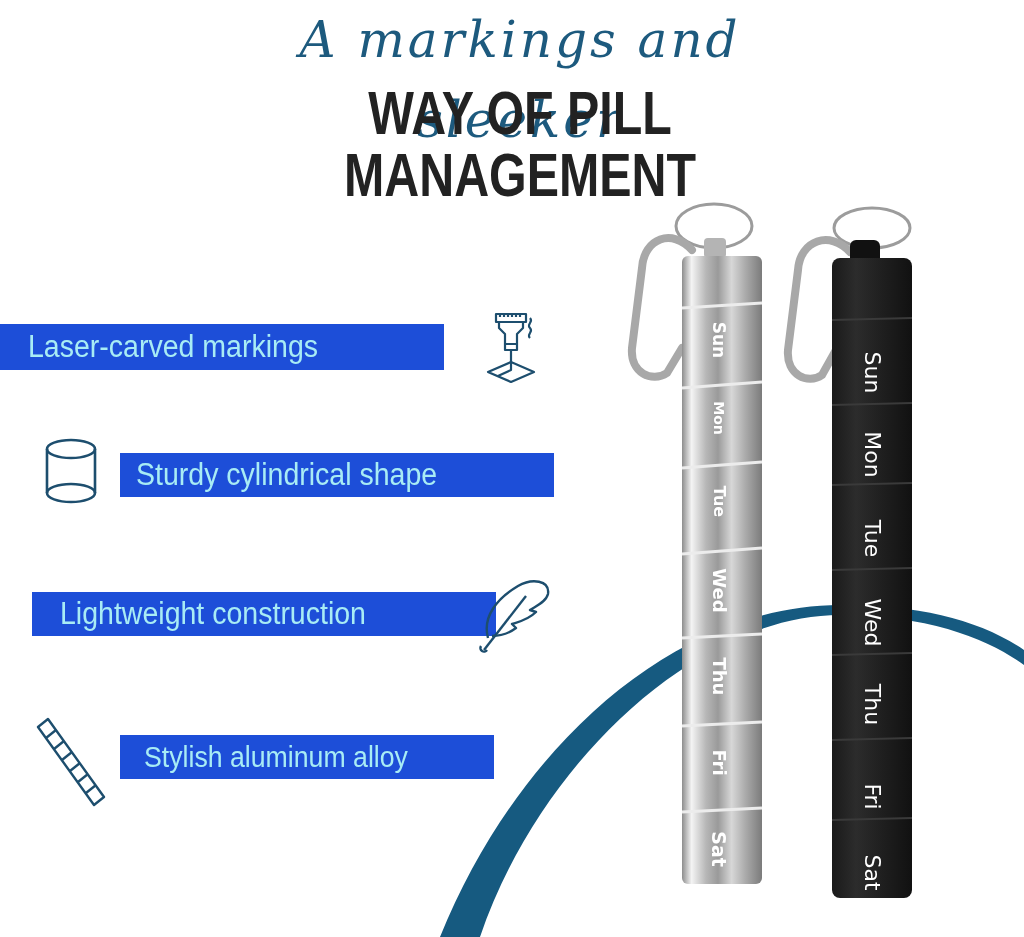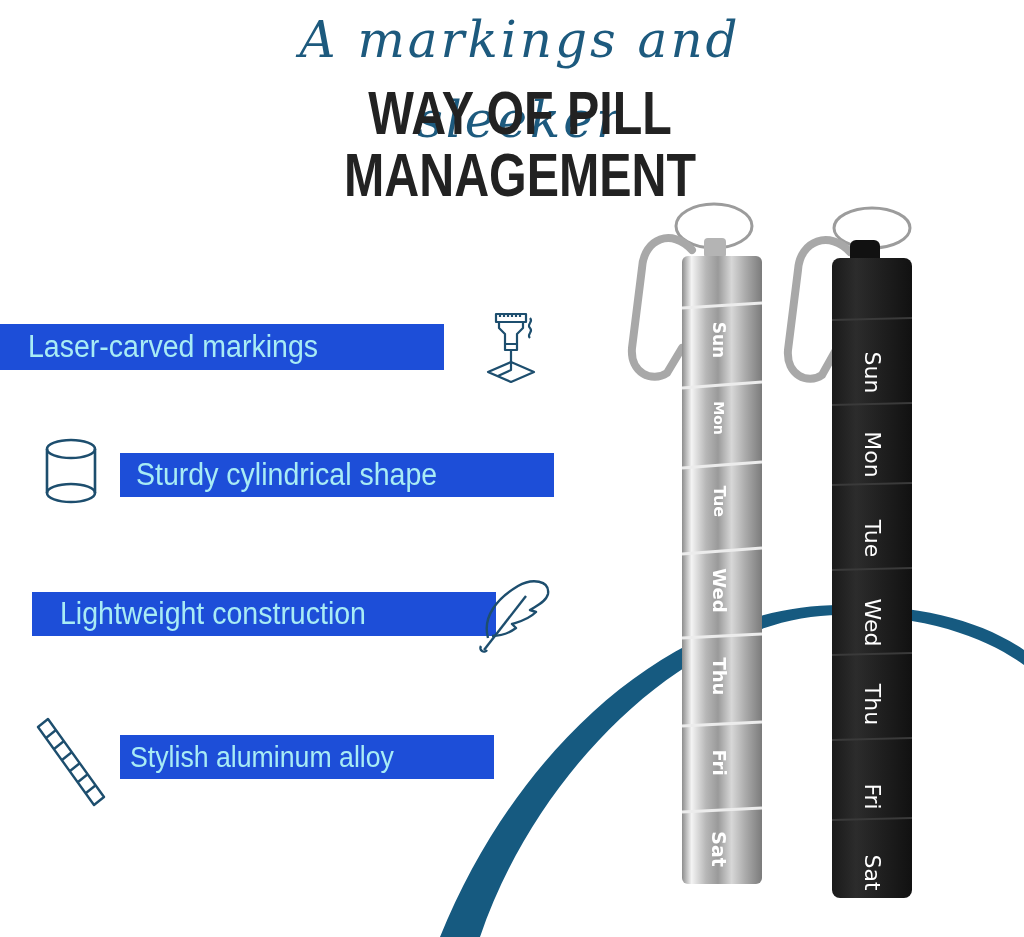--- a/index.html
+++ b/index.html
@@ -25,21 +25,21 @@
   .feature {
     position: absolute; background: #1d4ed8; color: #a8ecf5;
     font-family: Liberation Sans, sans-serif; font-size: 31px;
     display: flex; align-items: center; white-space: nowrap;
     box-sizing: border-box;
     text-align: right;
   }
   .f1 { left: 0; top: 324px; width: 444px; height: 46px; padding-left: 28px; }
   .f2 { left: 120px; top: 453px; width: 434px; height: 44px; padding-left: 16px; }
   .f3 { left: 0; top: 592px; width: 464px; height: 44px; padding-left: 28px; margin-left: 32px; }
-  .f4 { left: 120px; top: 735px; width: 374px; height: 44px; padding-left: 10px; font-size: 29px; }
+  .f4 { left: 120px; top: 735px; width: 374px; height: 44px; padding-left: 24px; font-size: 29px; }
   .feature span { display:inline-block; transform: scaleX(0.92); transform-origin: left center; }
 
   .icon { position: absolute; }
   .arc { position: absolute; left: 0; top: 0; }
   .pill { position: absolute; }
   .day {
     position: absolute; color: #ffffff; font-family: "DejaVu Sans", sans-serif;
     transform: rotate(90deg); transform-origin: center; white-space: nowrap;
     text-align: center;
   }

